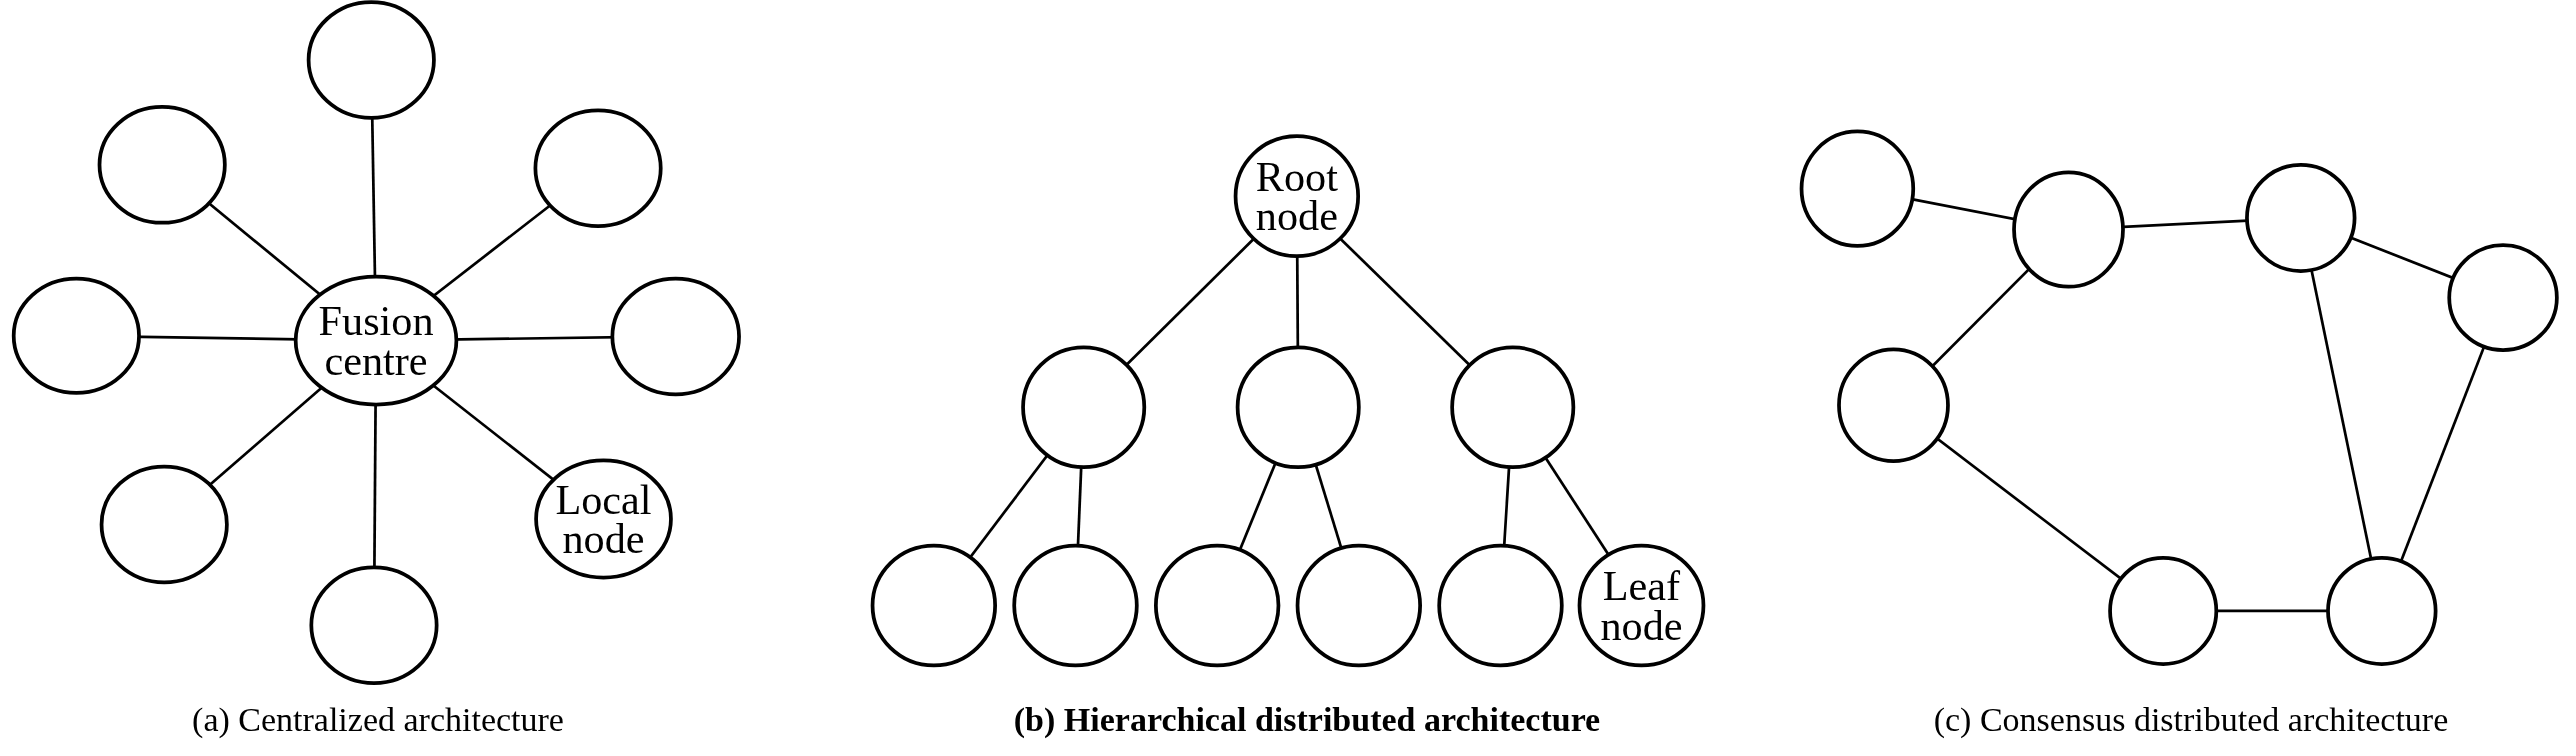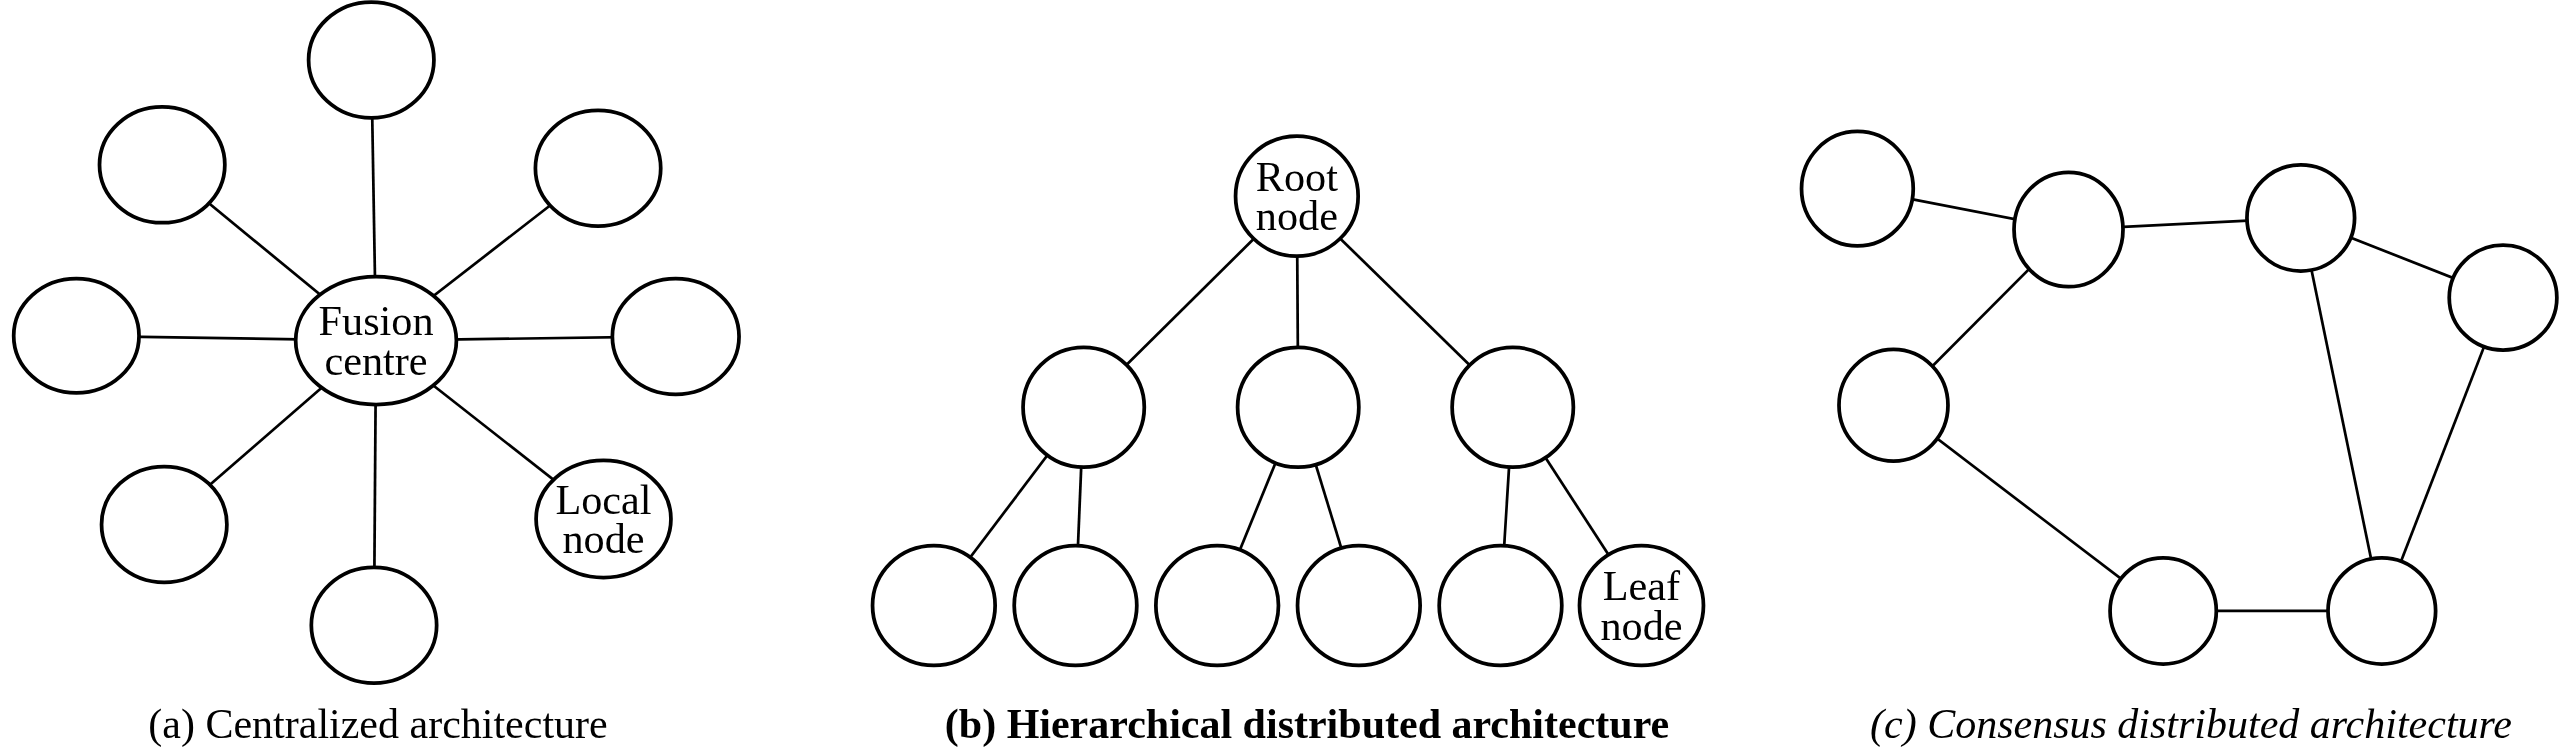--- a/index.html
+++ b/index.html
@@ -14,21 +14,21 @@
     background:var(--bg);
     font-family:"Liberation Serif","DejaVu Serif",serif;
   }
   #figure-root{position:absolute;left:0;top:0;width:2576px;height:756px;}
   #diagram-svg{position:absolute;left:0;top:0;width:100%;height:100%;}
   .edge{stroke:var(--stroke);stroke-width:4;fill:none;}
   .node{fill:var(--fill);stroke:var(--stroke);stroke-width:5.5;}
   .node-label{font-size:62px;fill:var(--text);font-family:"Liberation Serif","DejaVu Serif",serif;}
   .caption{
     position:absolute;transform:translateX(-50%);
-    font-size:42px;color:var(--text);white-space:nowrap;line-height:1;
+    font-size:34px;color:var(--text);white-space:nowrap;line-height:1;
   }
 </style>
 </head>
 <body>
 
 <div id="figure-root">
   <svg id="diagram-svg" viewBox="0 0 3780 1110" xmlns="http://www.w3.org/2000/svg">
       <g>
         <line x1="551" y1="500" x2="544" y2="88" class="edge"></line>
         <line x1="551" y1="500" x2="877" y2="247" class="edge"></line>
@@ -86,15 +86,15 @@
         <ellipse cx="3036" cy="337" rx="80" ry="84" class="node"></ellipse>
         <ellipse cx="3377" cy="320" rx="79" ry="78" class="node"></ellipse>
         <ellipse cx="3674" cy="437" rx="79" ry="77" class="node"></ellipse>
         <ellipse cx="2779" cy="595" rx="80" ry="82" class="node"></ellipse>
         <ellipse cx="3175" cy="897" rx="78" ry="78" class="node"></ellipse>
         <ellipse cx="3496" cy="897" rx="79" ry="78" class="node"></ellipse>
       </g>
     </svg>
   <div class="caption" style="left: 378px; top: 703px;">(a) Centralized architecture</div>
   <div class="caption" style="left: 1307px; top: 703px; font-weight: bold;">(b) Hierarchical distributed architecture</div>
-  <div class="caption" style="left: 2191px; top: 703px; font-style: italic;">(c) Consensus distributed architecture</div>
+  <div class="caption" style="left: 2191px; top: 703px;">(c) Consensus distributed architecture</div>
 </div>
 
 
 </body></html>

